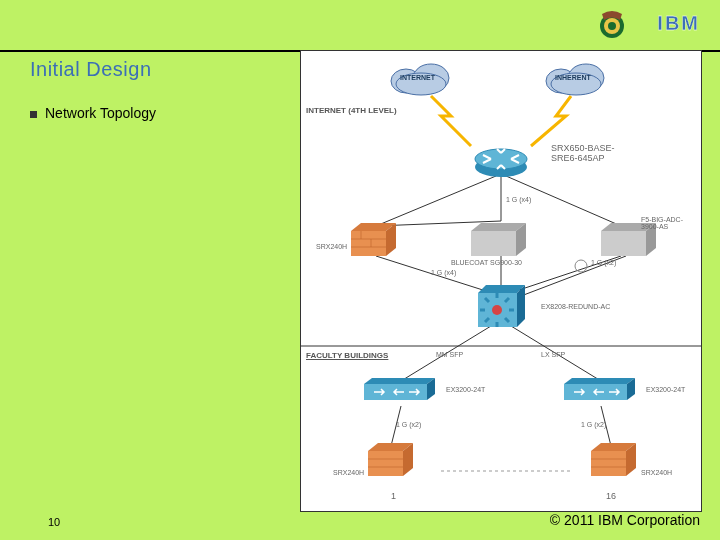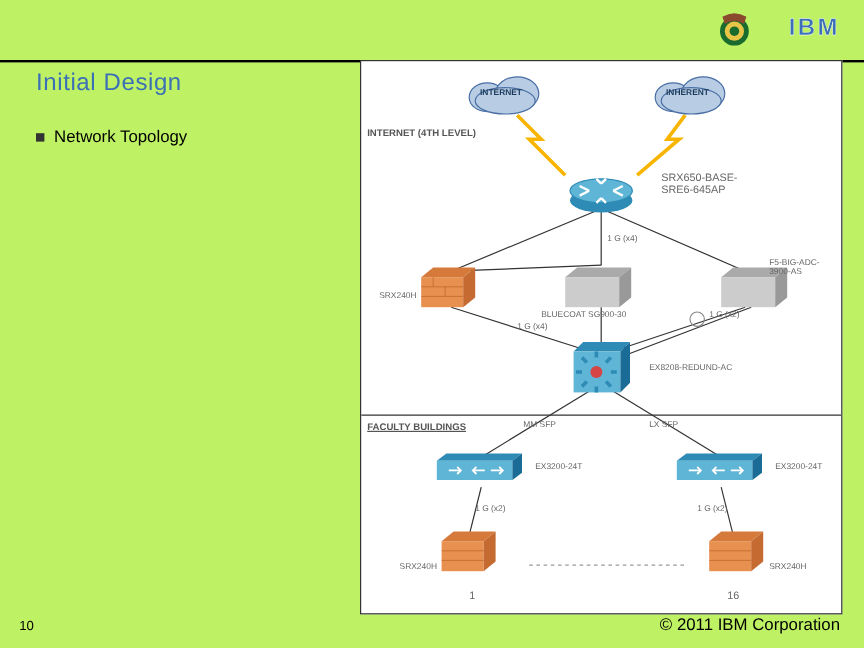--- a/index.html
+++ b/index.html
@@ -14,21 +14,21 @@
   .bullet-row .sq { display: inline-block; width: 7px; height: 7px; background: #333; margin-right: 8px; vertical-align: middle; }
   .diagram { position: absolute; left: 300px; top: 50px; width: 400px; height: 460px; border: 1px solid #333; background: #fff; }
   .d-label { position: absolute; font-size: 9px; color: #666; font-family: Arial; }
   .d-label-tiny { font-size: 7px; }
   .section-label { position: absolute; left: 5px; font-size: 8px; color: #555; font-weight: bold; }
   .cloud { position: absolute; width: 70px; height: 40px; }
   .router { position: absolute; width: 60px; height: 40px; }
   .box3d { position: absolute; }
   .switch-box { position: absolute; }
   .small-switch { position: absolute; }
-  .page-num { position: absolute; left: 16px; bottom: 12px; font-size: 11px; text-align: right; }
+  .page-num { position: absolute; left: 48px; bottom: 12px; font-size: 11px; text-align: right; }
   .copyright { position: absolute; right: 20px; bottom: 12px; font-size: 14px; }
   .d-num { position: absolute; font-size: 9px; color: #666; }
 </style>
 </head>
 <body>
 <div class="slide">
 
   <div class="header">
     <div class="logo-crest">
       <svg class="crest-svg" viewBox="0 0 36 36">

